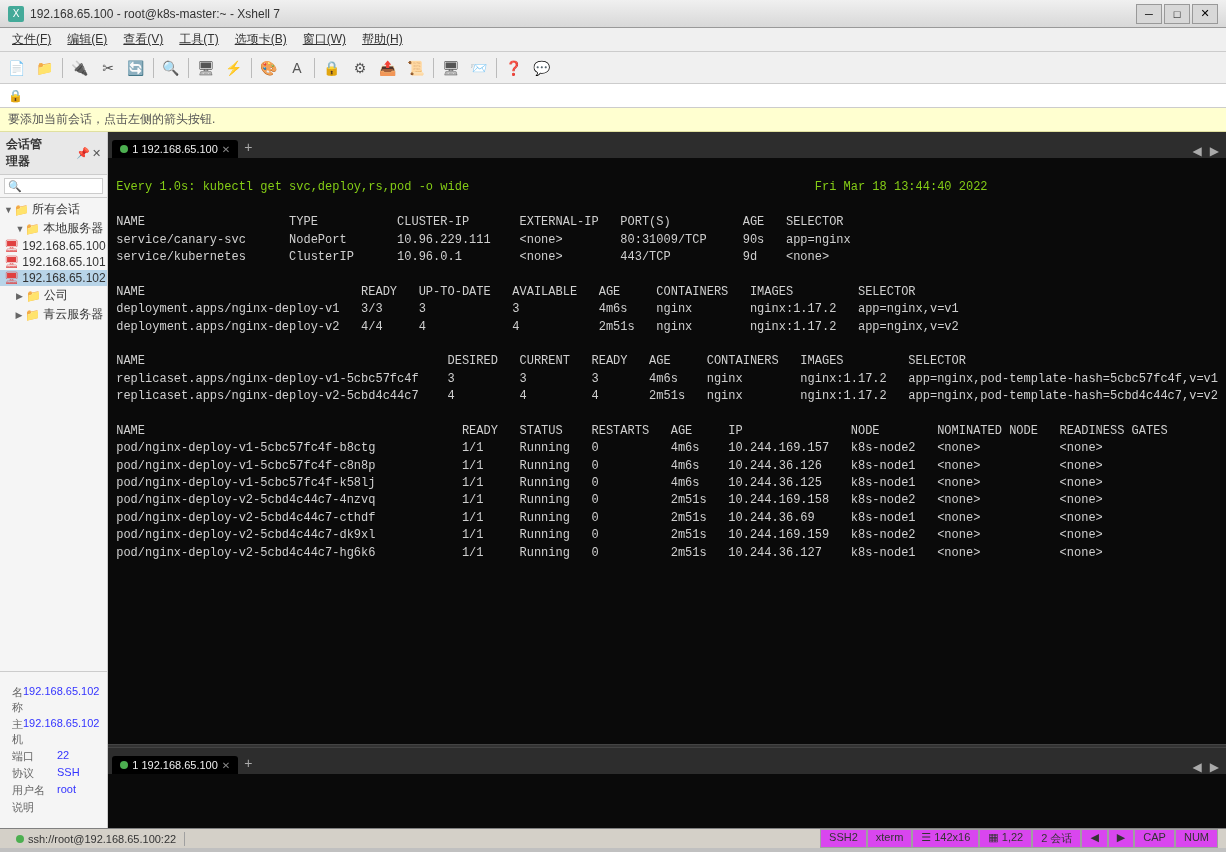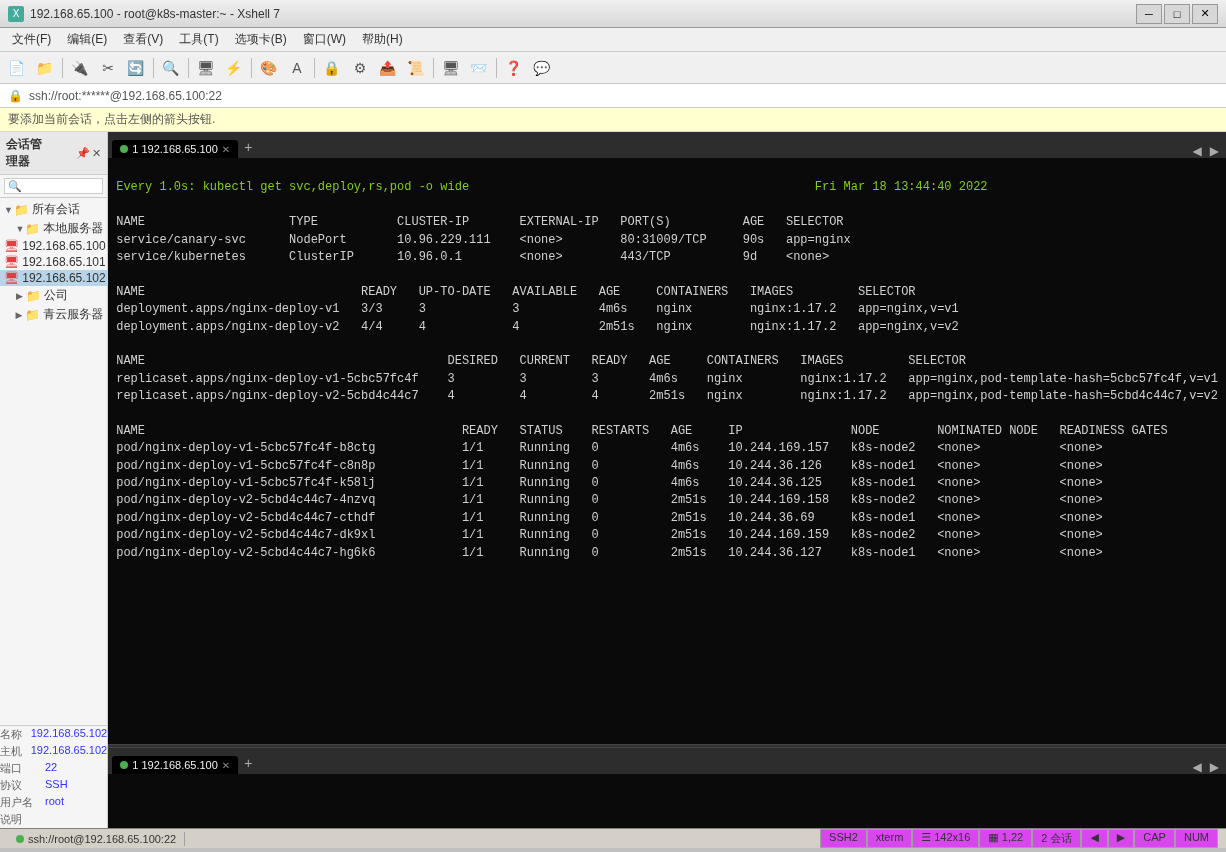--- a/index.html
+++ b/index.html
@@ -28,20 +28,21 @@
       display: flex;
       align-items: center;
       padding: 0 4px;
       border-bottom: 1px solid #ccc;
     }
     .menu-item {
       padding: 2px 8px;
       font-size: 12px;
       cursor: pointer;
       color: #333;
+      text-decoration: underline;
     }
 
     
     .toolbar {
       background: #f0f0f0;
       height: 32px;
       display: flex;
       align-items: center;
       padding: 0 4px;
       border-bottom: 1px solid #ccc;
@@ -124,21 +125,21 @@
     }
     .tree-item.selected { background: #b8d4e8; }
     .tree-indent { display: inline-block; width: 12px; }
     .tree-arrow { display: inline-block; width: 10px; font-size: 9px; color: #666; }
     .tree-icon { margin-right: 3px; font-size: 12px; }
     .folder-icon { color: #f0a000; }
 
     
     .properties {
       border-top: 1px solid #ccc;
-      padding: 0;
+      padding: 12px;
       font-size: 11px;
     }
     .prop-row { display: flex; padding: 1px 0; }
     .prop-label { width: 45px; color: #666; }
     .prop-value { color: #33f; flex: 1; }
 
     
     .terminal-area {
       flex: 1;
       display: flex;
@@ -291,21 +292,20 @@
   <div class="tb-sep"></div>
   <div class="tb-btn">🖥</div>
   <div class="tb-btn">📨</div>
   <div class="tb-sep"></div>
   <div class="tb-btn">❓</div>
   <div class="tb-btn">💬</div>
 </div>
 
 <div class="address-bar">
   <span class="addr-icon">🔒</span>
-  <span class="addr-text">ssh://root:******@192.168.65.100:22</span>
 </div>
 
 <div class="info-bar">
   <span>要添加当前会话，点击左侧的箭头按钮.</span>
 </div>
 
 <div class="main-layout">
 
   <div class="sidebar">
     <div class="sidebar-header">

